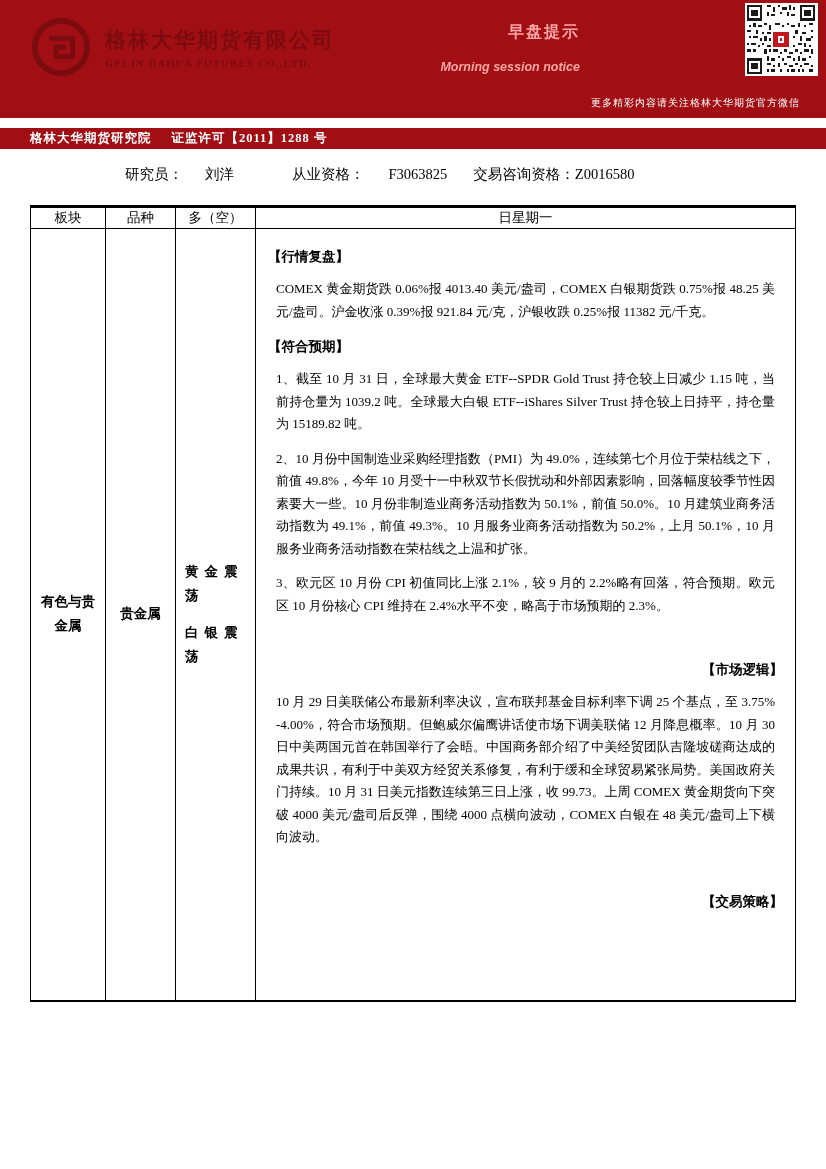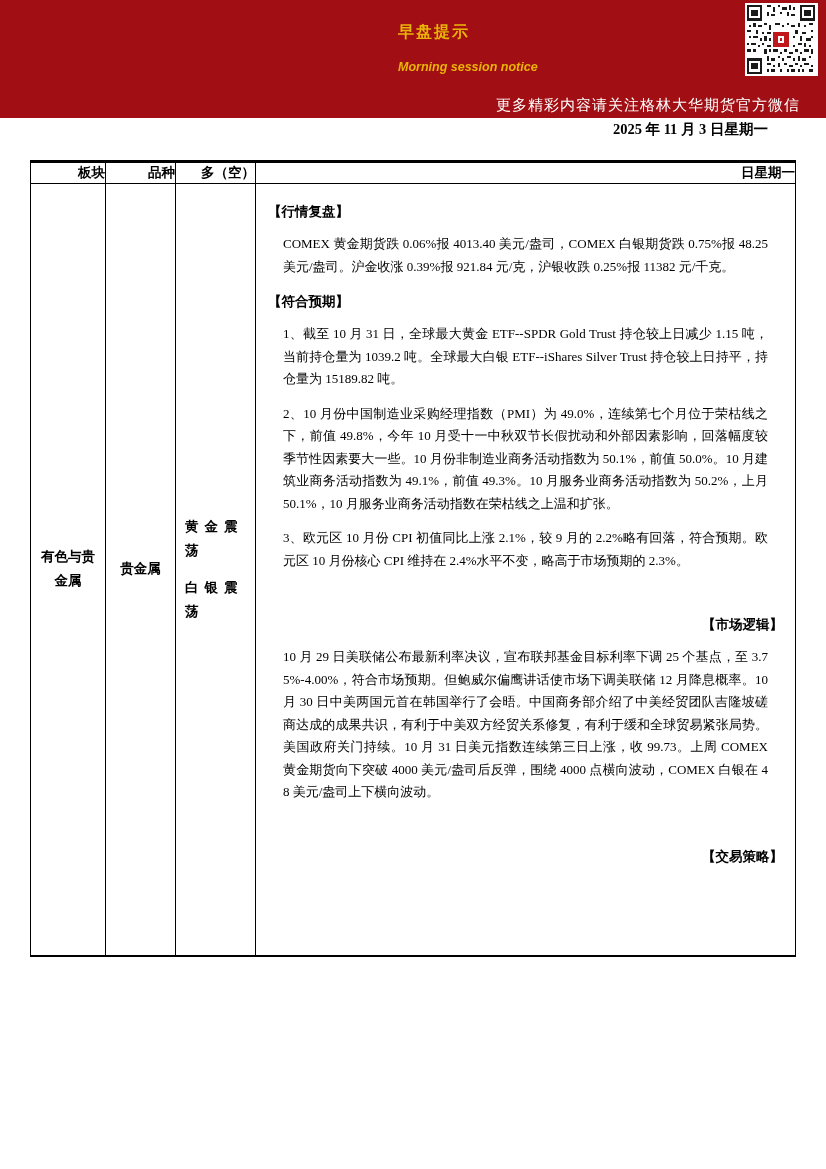--- a/index.html
+++ b/index.html
@@ -12,25 +12,25 @@
   .page{
     position:relative;width:826px;height:1169px;margin:0 auto;background:#fff;
     font-family:"Liberation Serif","DejaVu Serif",serif;color:var(--ink);overflow:hidden;
   }
   
   .band{position:relative;height:118px;background:var(--red);}
   .brand{position:absolute;left:30px;top:16px;display:flex;align-items:center;gap:13px;}
   .logo{width:62px;height:62px;flex:0 0 auto;}
   .company-cn{font-size:21px;font-weight:bold;color:var(--dark-red);letter-spacing:2px;}
   .company-en{font-size:10.5px;font-weight:bold;color:var(--dark-red);letter-spacing:1.2px;margin-top:4px;}
-  .title-block{position:absolute;left:398px;top:22px;width:182px;text-align:left;color:#eab308;}
+  .title-block{position:absolute;left:398px;top:22px;width:182px;text-align:right;color:#fca5a5;}
   .title-cn{font-size:16px;font-weight:bold;letter-spacing:2px;}
   .title-en{font-size:12.5px;font-weight:bold;margin-top:17px;font-family:"Liberation Sans","DejaVu Sans",sans-serif;font-style:italic;}
   .qr{position:absolute;top:3px;right:6px;width:78px;height:73px;}
-  .wechat{position:absolute;right:26px;top:96px;color:#fff;font-size:15px;letter-spacing:1px;}
+  .wechat{position:absolute;right:26px;top:96px;color:#fff;font-size:10px;letter-spacing:1px;}
   
   .subband{
     height:21px;background:var(--red);display:flex;align-items:center;
     padding-left:30px;color:#fff;font-weight:bold;font-size:12.5px;margin-top:10px;letter-spacing:1px;
   }
   .subband .license{margin-left:20px;}
   .date-row{text-align:right;padding-right:58px;font-weight:bold;font-size:14.5px;margin-top:2px;}
   
   .researcher{margin:15px 0 0 125px;font-size:14.5px;}
   .r-line{height:20px;line-height:20px;}
@@ -38,40 +38,50 @@
   .name{margin-left:22px;}
   .g1{margin-left:58px;}
   .g2{margin-left:24px;}
   .g3{margin-left:26px;}
   
   table.notice{
     border-collapse:collapse;table-layout:fixed;width:765px;margin:21px 0 0 30px;
     border-top:3px solid #000;border-bottom:2px solid #000;
   }
   table.notice th,table.notice td{border:1px solid #000;}
-  table.notice th{height:22px;font-size:13.5px;font-weight:bold;text-align:right;padding:0;}
+  table.notice th{height:22px;font-size:13.5px;font-weight:normal;text-align:center;padding:0;}
   td.sector-cell,td.variety-cell{
     font-weight:bold;font-size:13.5px;text-align:center;vertical-align:middle;
     padding:0 10px;line-height:24px;
   }
   td.position-cell{font-weight:bold;font-size:13.5px;vertical-align:middle;padding:0 9px;}
   td.position-cell .pos-line{letter-spacing:6px;line-height:24px;word-break:break-all;}
   td.position-cell .pos-line + .pos-line{margin-top:13px;}
   td.reason-cell{vertical-align:top;padding:4px 12px 10px;height:772px;}
   .sec-head{font-weight:bold;font-size:13.5px;margin:15px 0 0;}
   .sec-head.first{}
   .gap-lg{margin-top:44px;text-align:right;}
-  .para{font-size:13px;line-height:22.5px;margin:12px 15px 0;text-align:justify;word-break:break-all;}
+  .para{font-size:13px;line-height:22.5px;margin:12px 8px 0;text-align:justify;word-break:break-all;}
 </style>
 </head>
 <body>
 
 <div class="page">
 
   <header class="band">
+    <div class="brand">
+      <svg class="logo" viewBox="0 0 64 64" aria-hidden="true">
+        <circle cx="32" cy="32" r="27" fill="none" stroke="#7A0B0E" stroke-width="6"></circle>
+        <path fill="none" stroke="#7A0B0E" stroke-width="5" d="M20 23 h24 v19 h-17 v-10 h10"></path>
+      </svg>
+      <div class="brand-text">
+        <div class="company-cn">格林大华期货有限公司</div>
+        <div class="company-en">GELIN DAHUA FUTURES CO.,LTD.</div>
+      </div>
+    </div>
 
     <div class="title-block">
       <div class="title-cn">早盘提示</div>
       <div class="title-en">Morning session notice</div>
     </div>
 
     <svg class="qr" viewBox="0 0 33 33" shape-rendering="crispEdges" aria-hidden="true">
       <rect x="0" y="0" width="33" height="33" fill="#fff"></rect>
       <g fill="#1a1a1a">
         <rect x="1" y="1" width="7" height="7"></rect>
@@ -99,25 +109,29 @@
         M10 27h2v1h-2z M13 28h1v1h-1z M15 27h1v2h-1z M18 27h1v1h-1z M20 28h2v1h-2z M23 27h1v1h-1z M25 28h1v1h-1z M27 27h2v1h-2z M30 28h1v1h-1z
         M10 30h1v1h-1z M12 30h2v1h-2z M16 30h1v1h-1z M19 30h1v1h-1z M21 30h2v1h-2z M24 30h1v1h-1z M26 30h1v1h-1z M29 30h2v1h-2z"></path>
       <rect x="13" y="13" width="7" height="7" fill="#C0181D"></rect>
       <rect x="15" y="15" width="3" height="3" fill="#fff"></rect>
       <rect x="16" y="16" width="1" height="1" fill="#C0181D"></rect>
     </svg>
 
     <div class="wechat">更多精彩内容请关注格林大华期货官方微信</div>
   </header>
 
-  <div class="date-row">
-    <span>2025 年 11 月 3 日星期一</span>
+  <div class="subband">
+    <span>格林大华期货研究院</span>
+    <span class="license">证监许可【2011】1288 号</span>
   </div>
 
   <div class="researcher">
+    <div class="r-line">
+      <span class="lab">研究员：</span><span class="name">刘洋</span><span class="g1">从业资格：</span><span class="g2">F3063825</span><span class="g3">交易咨询资格：</span><span>Z0016580</span>
+    </div>
   </div>
 
   <table class="notice">
     <colgroup>
       <col style="width:75px">
         <col style="width:70px">
         <col style="width:80px">
         <col style="width:540px">
     </colgroup>
     <thead>

